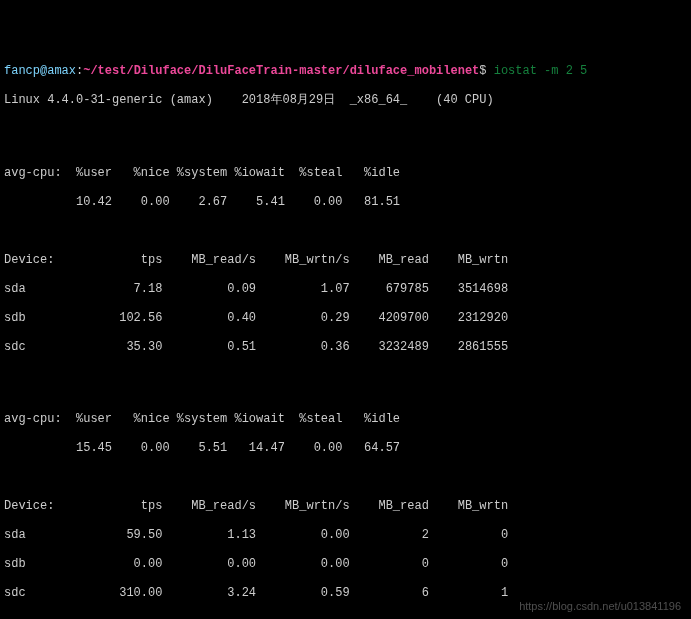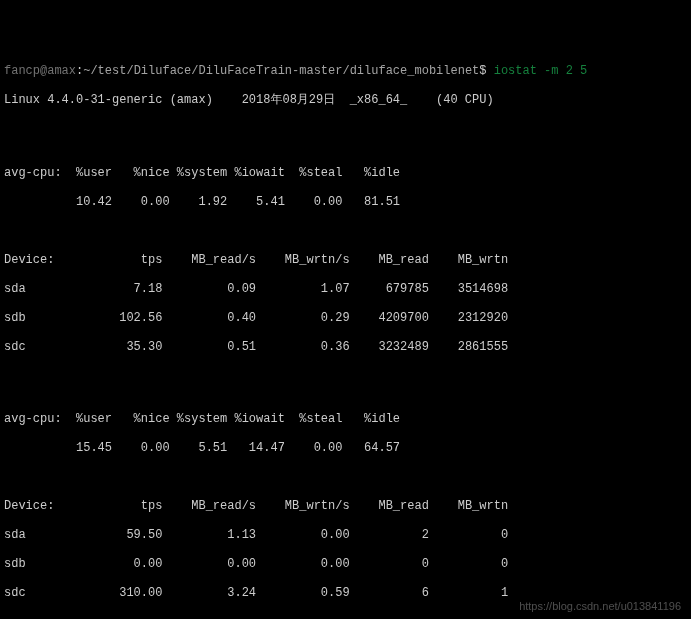--- a/index.html
+++ b/index.html
@@ -10,22 +10,22 @@
       font-size: 12px;
       line-height: 14.5px;
       padding: 6px 4px;
       width: 691px;
       height: 619px;
       overflow: hidden;
       position: relative;
       white-space: pre;
     }
     .prompt-line { color: #ccc; }
-    .user-host { color: #737373; text-align: center; }
-    .path { color: #a3a3a3; }
+    .user-host { color: #7dd3fc; text-align: center; }
+    .path { color: #ec4899; font-weight: bold; }
     .cmd { color: #15803d; }
     .watermark {
       position: absolute;
       right: 10px;
       bottom: 6px;
       color: rgba(220,220,220,0.35);
       font-size: 11px;
       font-family: Arial, sans-serif;
       pointer-events: none;
       padding-left: 12px;
@@ -35,21 +35,21 @@
 </head>
 <body>
 
 
 
 <div class="prompt-line"><span class="user-host">fancp@amax</span><span>:</span><span class="path">~/test/Diluface/DiluFaceTrain-master/diluface_mobilenet</span><span>$ </span><span class="cmd">iostat -m 2 5</span></div>
 <div>Linux 4.4.0-31-generic (amax)    2018年08月29日  _x86_64_    (40 CPU)</div>
 <div class="blank"></div>
 
 <div>avg-cpu:  %user   %nice %system %iowait  %steal   %idle</div>
-<div>          10.42    0.00    1.92    5.41    0.00   81.51</div>
+<div>          10.42    0.00    2.67    5.41    0.00   81.51</div>
 <div class="blank"></div>
 <div>Device:            tps    MB_read/s    MB_wrtn/s    MB_read    MB_wrtn</div>
 <div>sda               7.18         0.09         1.07     679785    3514698</div>
 <div>sdb             102.56         0.40         0.29    4209700    2312920</div>
 <div>sdc              35.30         0.51         0.36    3232489    2861555</div>
 <div class="blank"></div>
 
 <div>avg-cpu:  %user   %nice %system %iowait  %steal   %idle</div>
 <div>          15.45    0.00    5.51   14.47    0.00   64.57</div>
 <div class="blank"></div>

